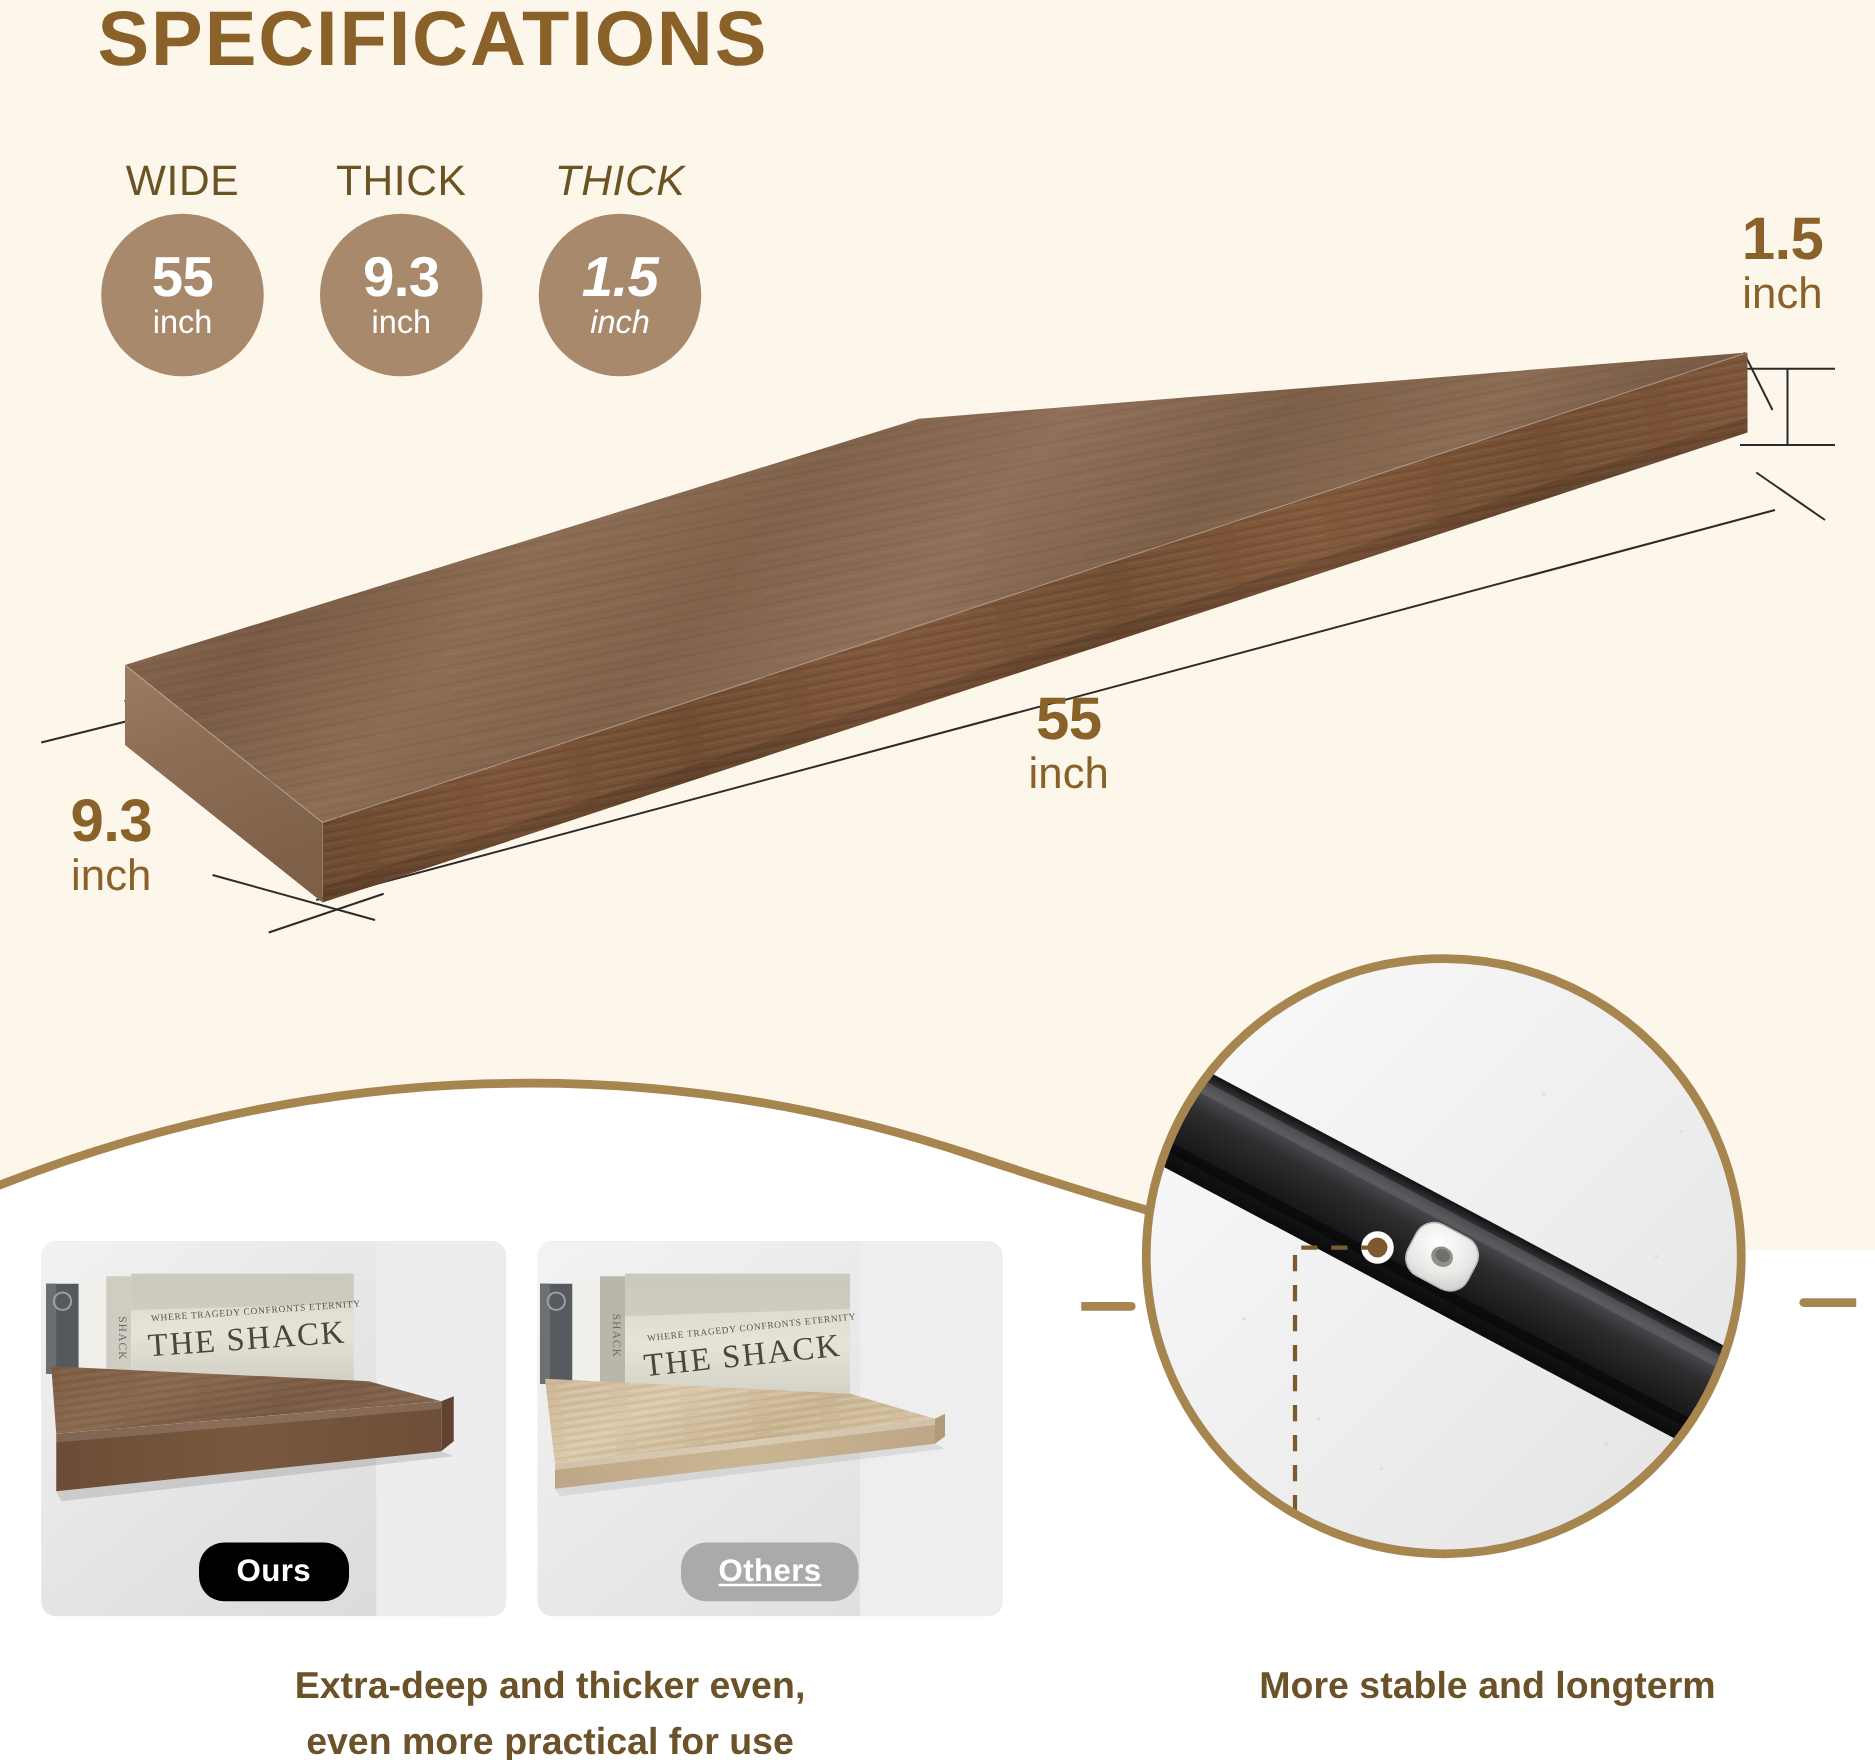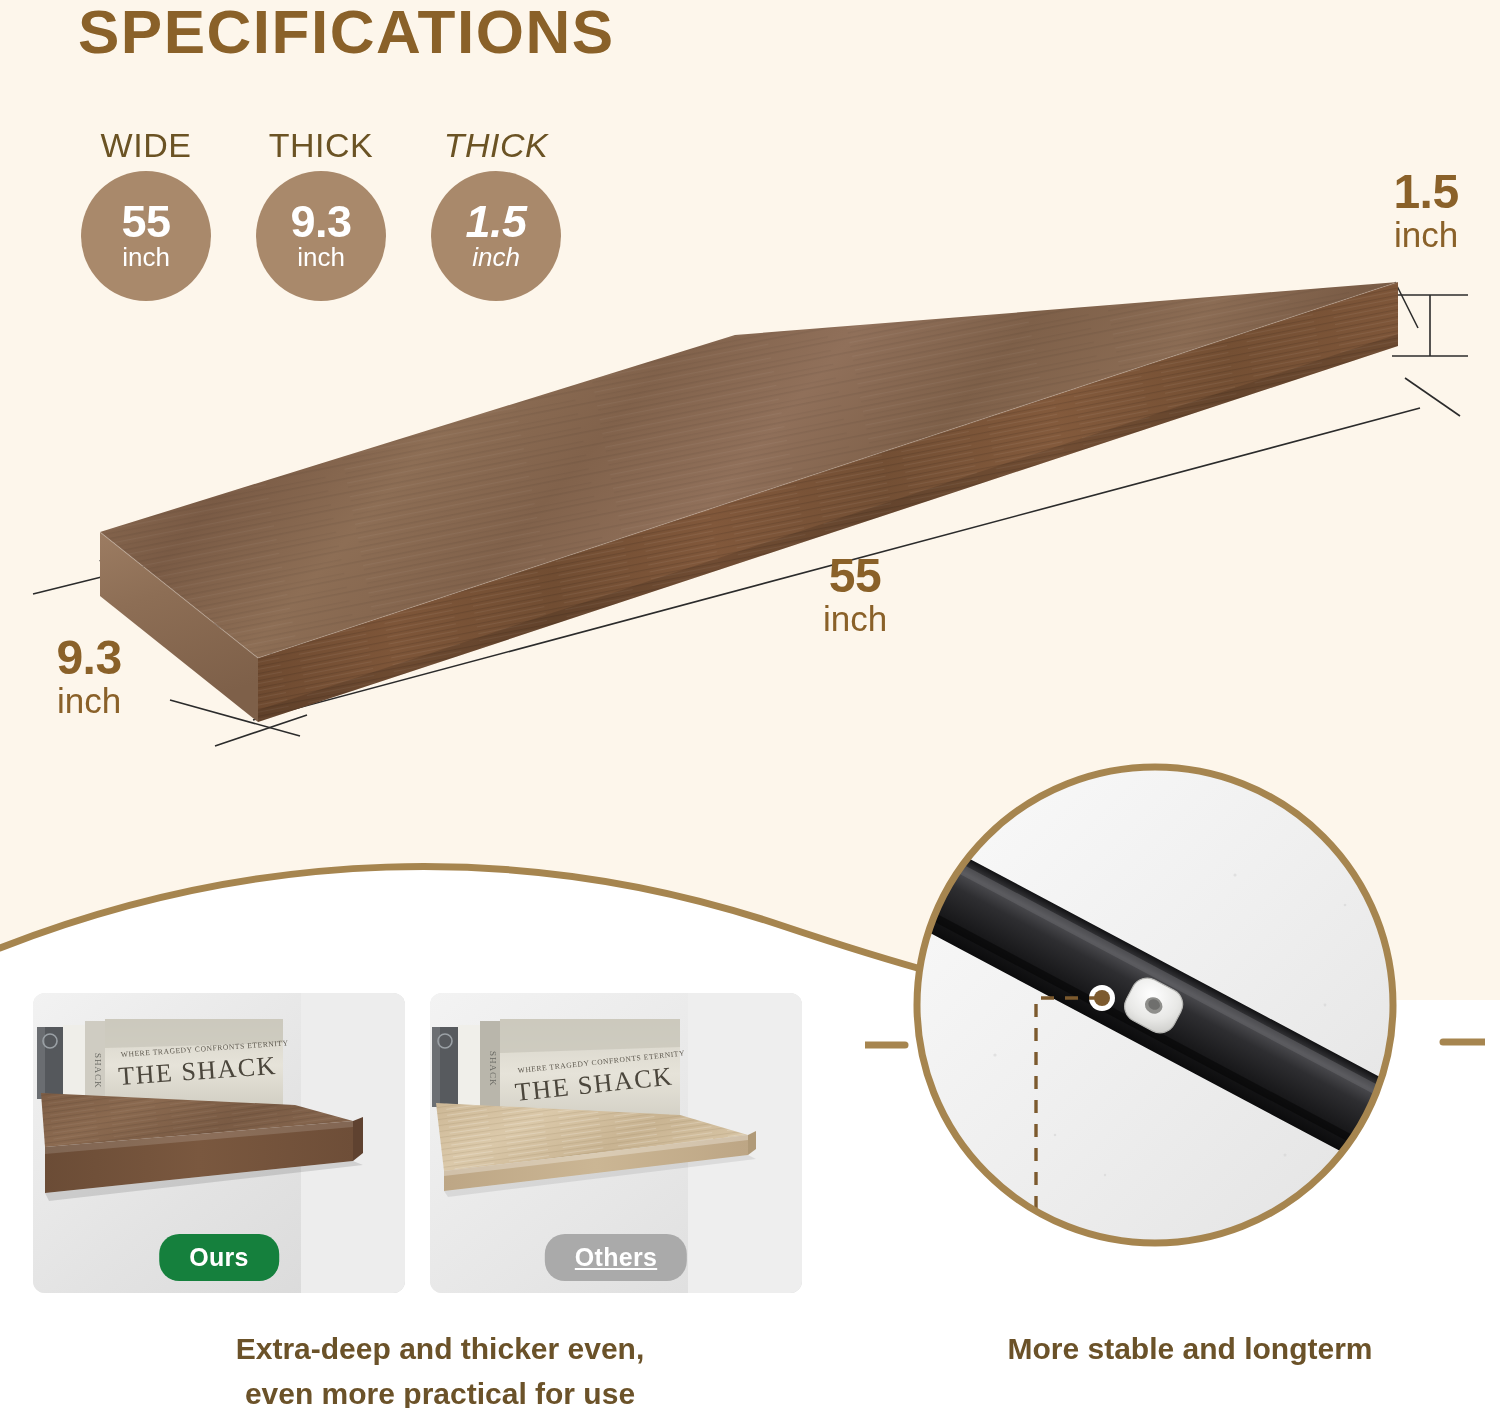--- a/index.html
+++ b/index.html
@@ -70,21 +70,21 @@
   }
   #card-ours{ left:33px;  top:993px; }
   #card-others{ left:430px; top:993px; }
 
   .pill{
     position:absolute; bottom:12px; left:50%; transform:translateX(-50%);
     padding:9px 30px; border-radius:20px;
     color:#fff; font-size:25px; font-weight:bold; letter-spacing:.3px;
     white-space:nowrap;
   }
-  .pill-ours{ background:#15803d; }
+  .pill-ours{ background:#000000; }
   .pill-others{ background:#aaaaaa;text-decoration:underline; }
 
   
   .caption{
     position:absolute; text-align:center;
     color:#6b5229; font-size:30px; font-weight:bold; line-height:1.5;
   }
   #caption-left{  left:90px;  top:1326px; width:700px; }
   #caption-right{ left:930px; top:1326px; width:520px; }
 

